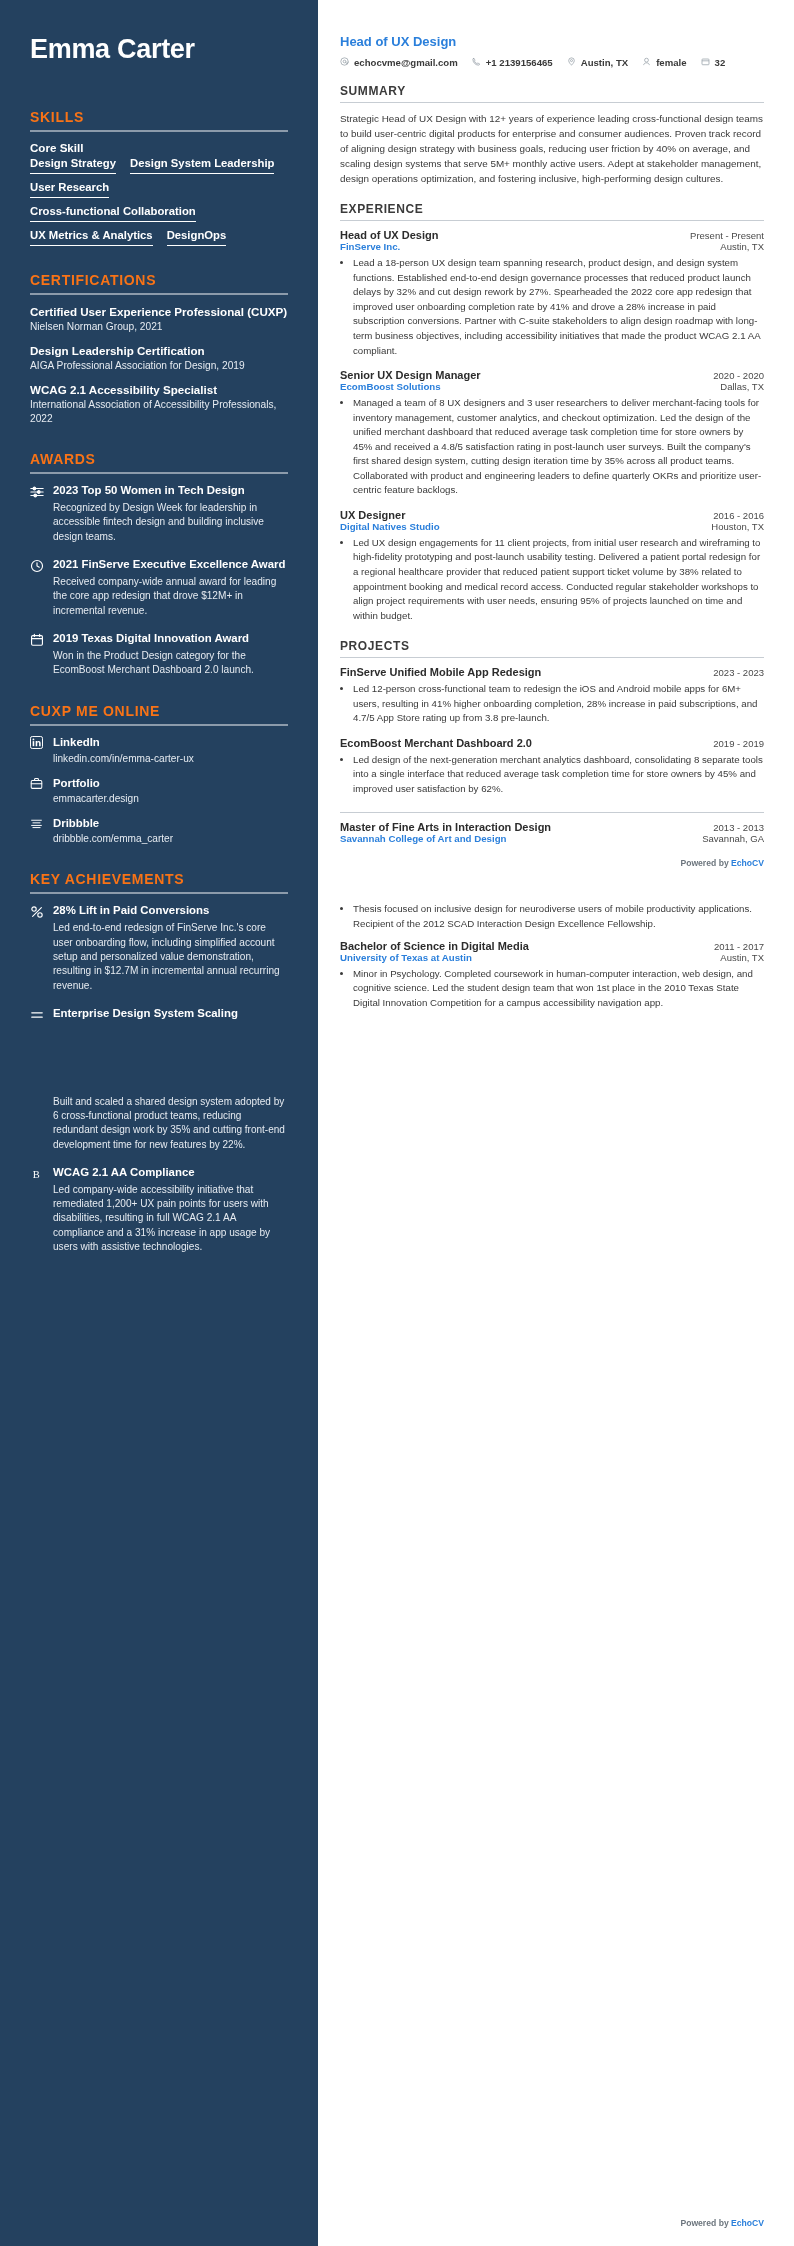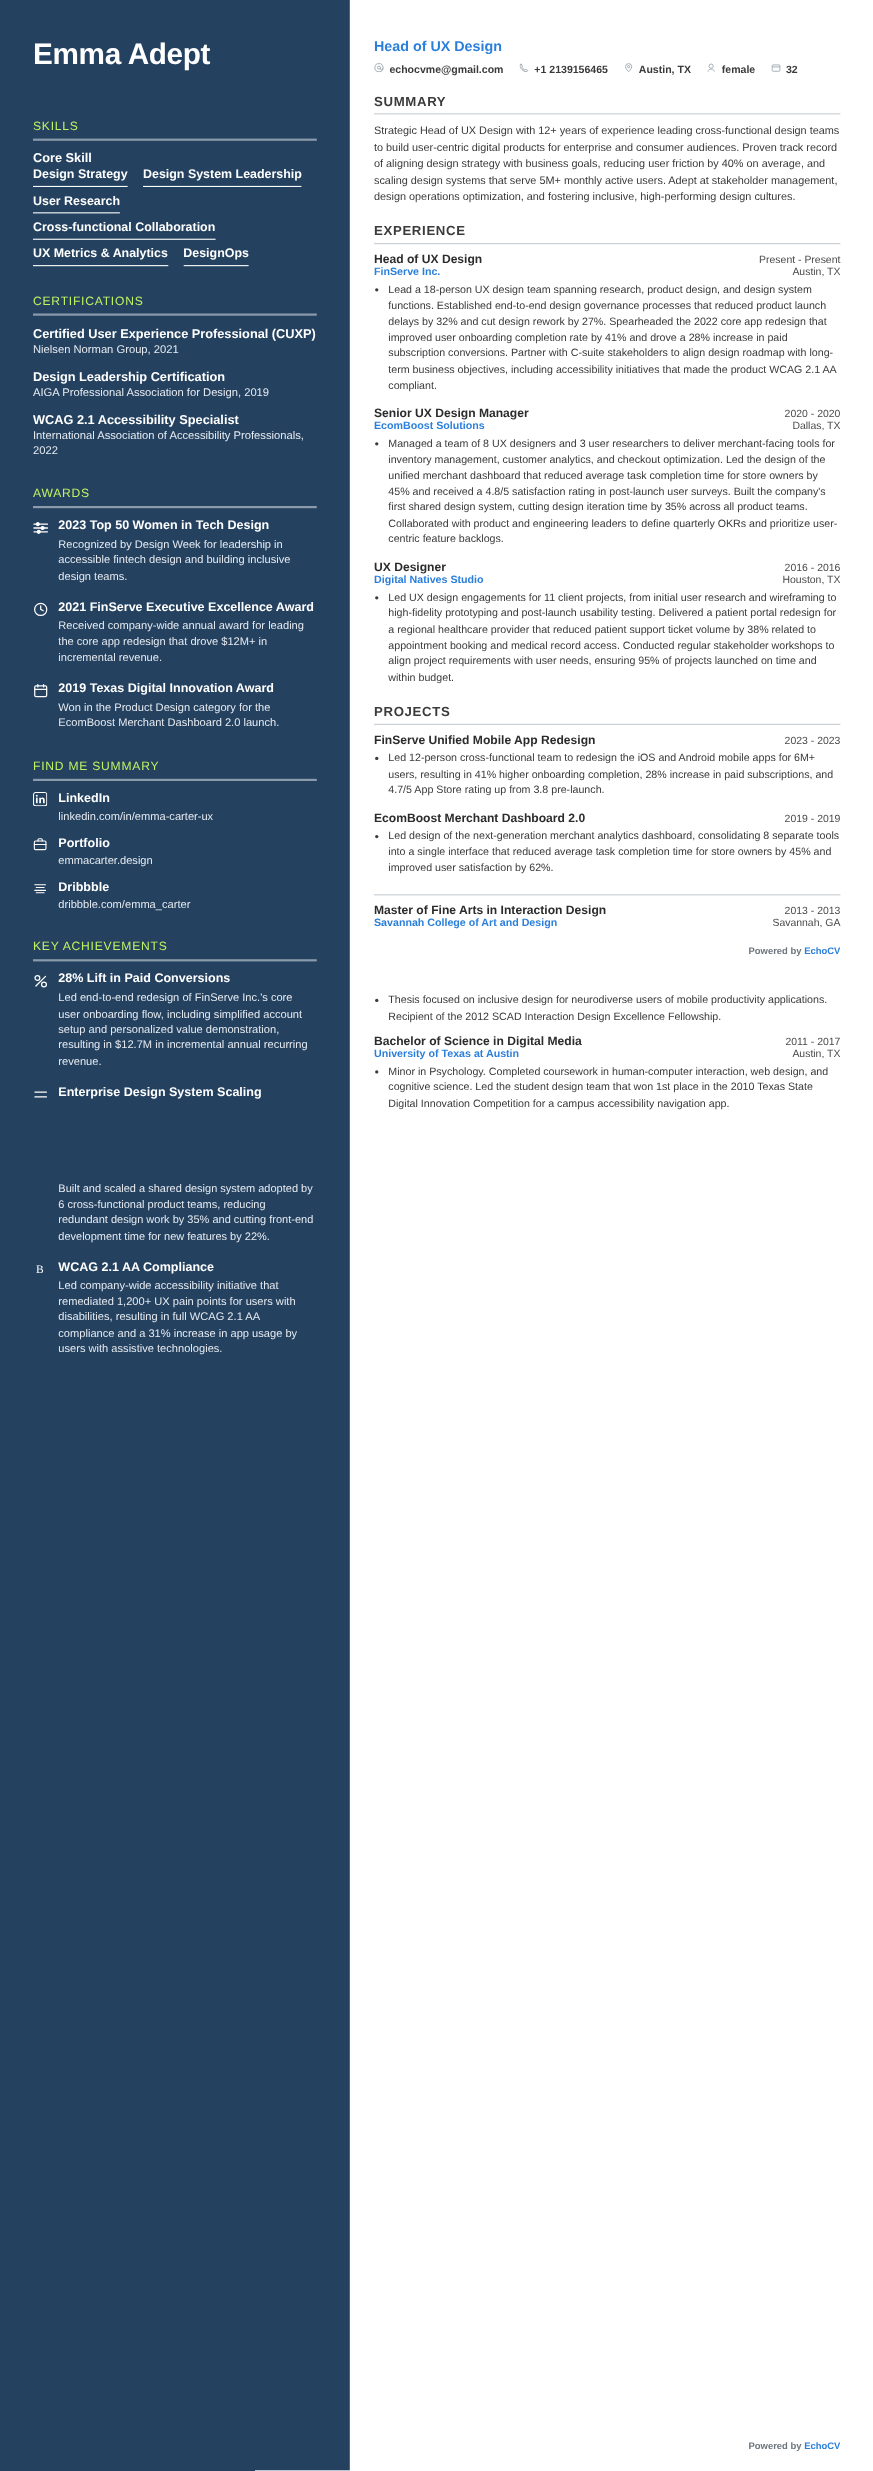--- a/index.html
+++ b/index.html
@@ -29,24 +29,24 @@
   .full-name {
     font-size: 27px;
     font-weight: bold;
     letter-spacing: -0.3px;
     line-height: 1.15;
     margin-bottom: 44px;
     color: #ffffff;
   }
   .side-section { margin-bottom: 26px; }
   .side-heading {
-    font-size: 11px;
-    font-weight: normal;
+    font-size: 14px;
+    font-weight: bold;
     letter-spacing: 0.7px;
-    color: #bef264;
+    color: #f97316;
     padding-bottom: 5px;
   }
   .side-rule {
     height: 2px;
     background: #8c9bab;
     margin-bottom: 9px;
   }
 
   
   .skill-core {
@@ -279,21 +279,21 @@
 
   .spacer-gap { height: 30px; }
 </style>
 </head>
 <body>
 
 <div class="page">
 
   <aside class="sidebar">
 
-    <div class="full-name">Emma Adept</div>
+    <div class="full-name">Emma Carter</div>
 
     <section class="side-section">
       <div class="side-heading">SKILLS</div>
       <div class="side-rule"></div>
       <div class="skill-core">Core Skill</div>
 
       <div class="skill-row">
         <span class="skill-chip">Design Strategy</span>
         <span class="skill-chip">Design System Leadership</span>
       </div>
@@ -371,21 +371,21 @@
           </svg>
         </span>
         <div class="award-body">
           <div class="award-title">2019 Texas Digital Innovation Award</div>
           <div class="award-desc">Won in the Product Design category for the EcomBoost Merchant Dashboard 2.0 launch.</div>
         </div>
       </div>
     </section>
 
     <section class="side-section">
-      <div class="side-heading">FIND ME SUMMARY</div>
+      <div class="side-heading">CUXP ME ONLINE</div>
       <div class="side-rule"></div>
 
       <div class="link-item">
         <span class="link-ico">
           <svg width="13" height="13" viewBox="0 0 16 16" fill="#ffffff">
             <rect x="0.6" y="0.6" width="14.8" height="14.8" rx="2.2" fill="none" stroke="#ffffff" stroke-width="1.2"></rect>
             <rect x="3.3" y="6.3" width="1.9" height="6.2"></rect>
               <circle cx="4.25" cy="4.2" r="1.1"></circle>
             <path d="M7 12.5V6.3h1.8v0.9c0.35-0.6 1.05-1.05 1.95-1.05 1.5 0 2.35 0.95 2.35 2.8v3.55h-1.9V9.3c0-0.95-0.35-1.5-1.15-1.5-0.7 0-1.15 0.48-1.15 1.5v3.2z"></path>
           </svg>

